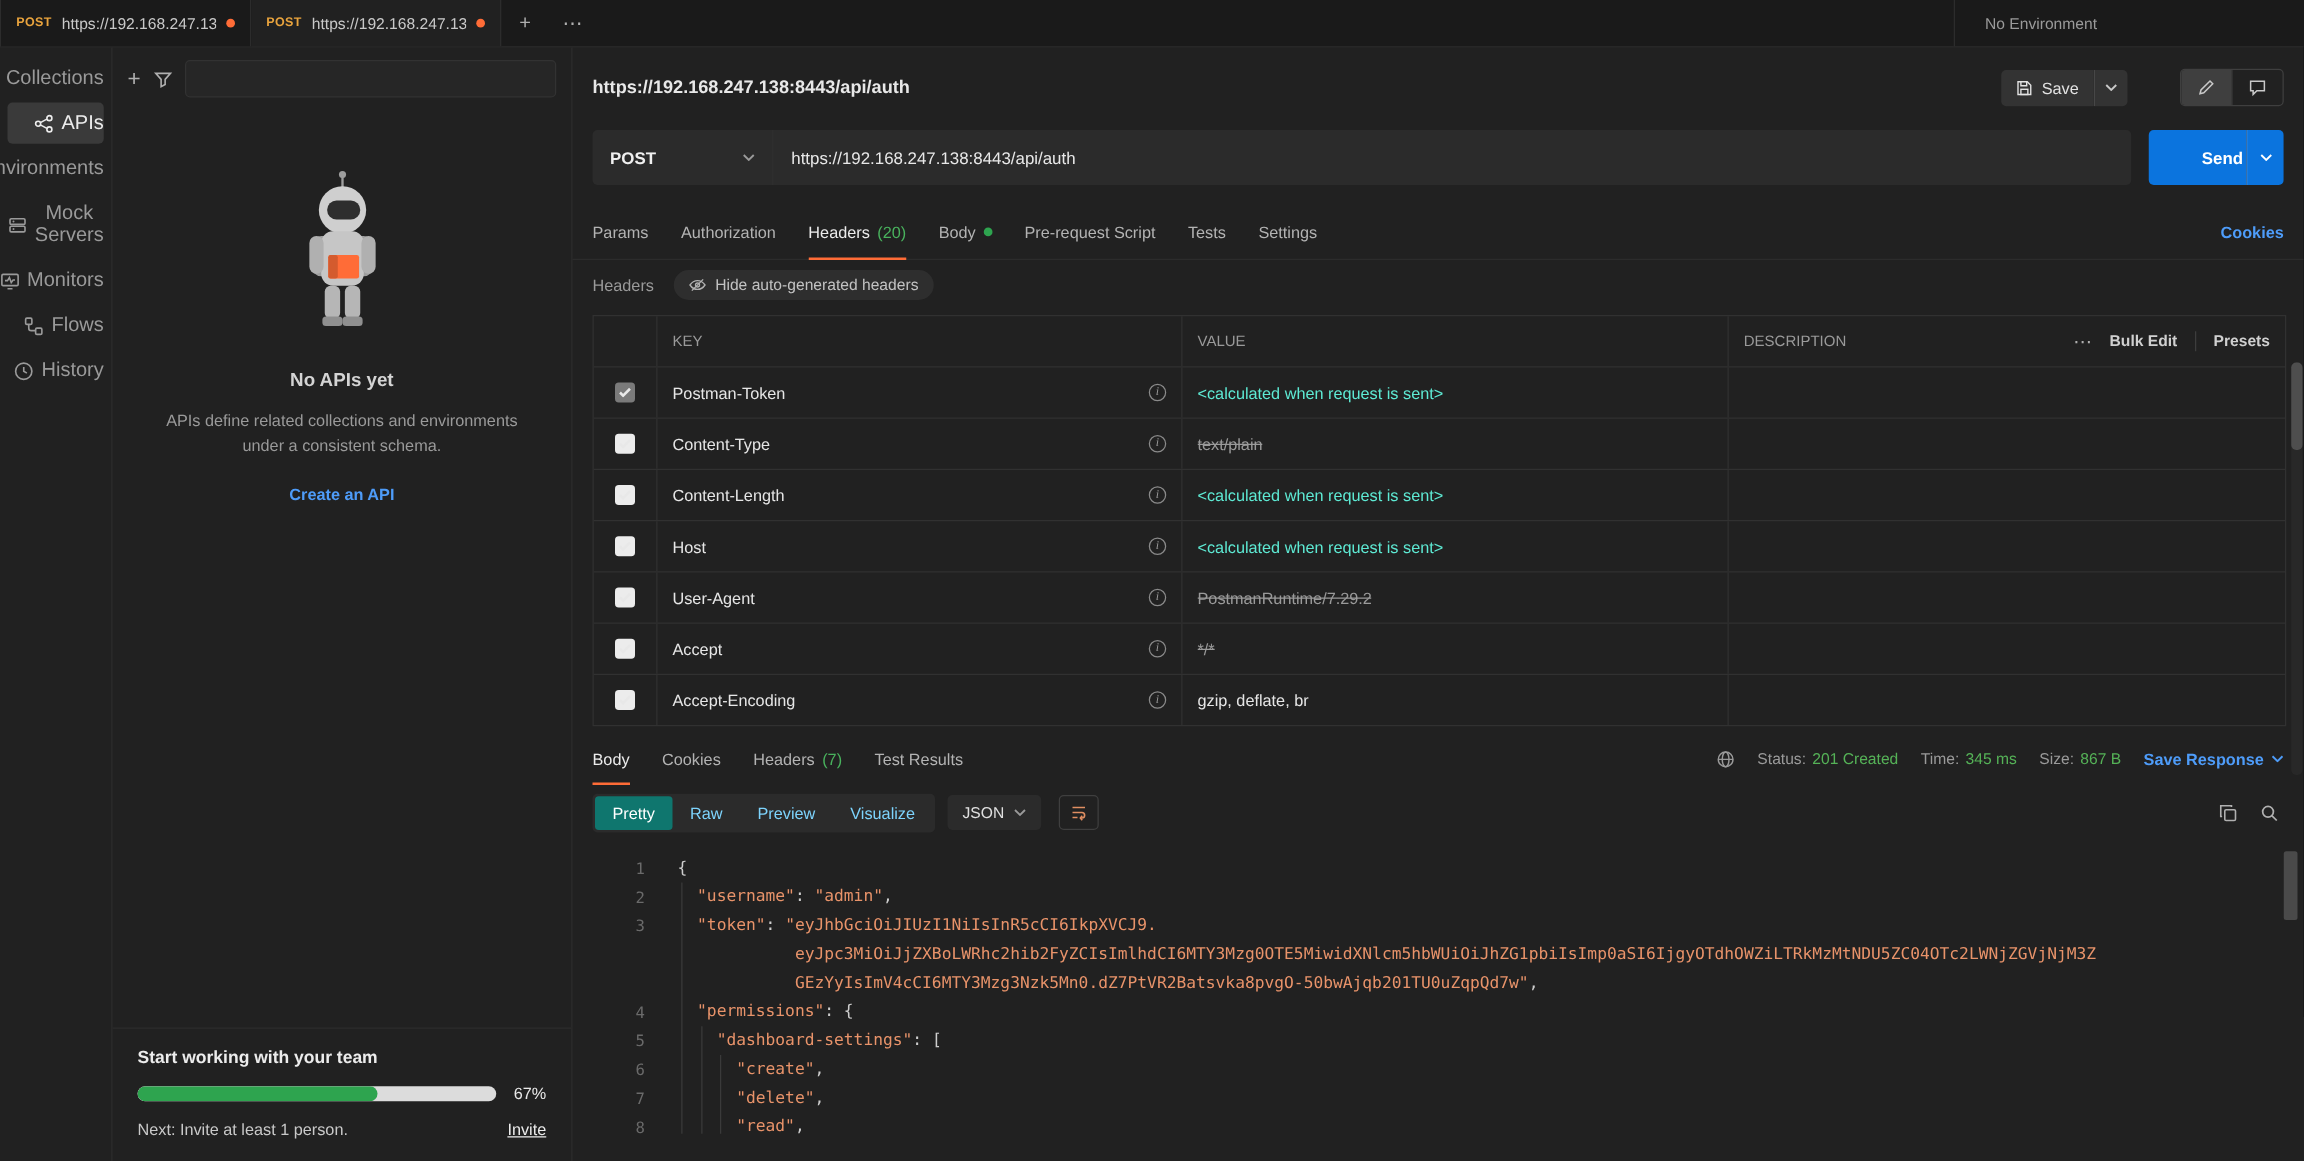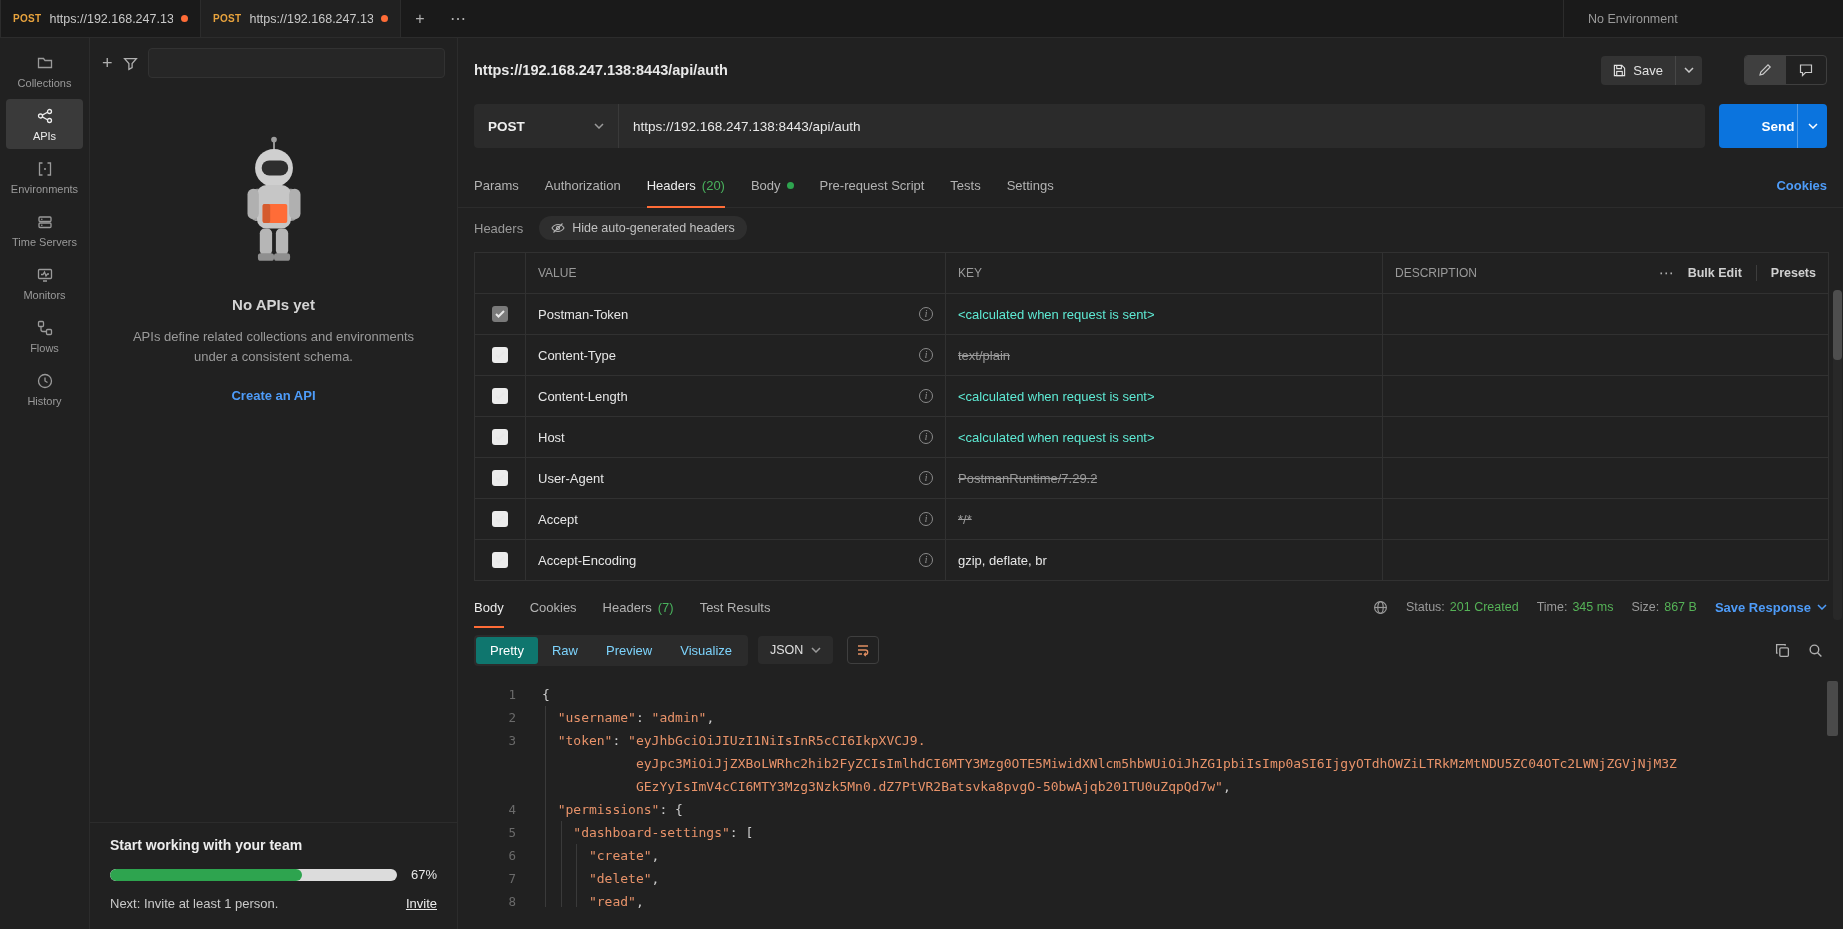--- a/index.html
+++ b/index.html
@@ -25,21 +25,21 @@
   .tab-url { font-size:12.5px; color:#c9c9c9; white-space:nowrap; overflow:hidden; flex:1; }
   .unsaved-dot { width:7px; height:7px; border-radius:50%; background:#ff6c37; flex:none; }
   .tab-tool { width:38px; display:flex; align-items:center; justify-content:center; color:#b0b0b0; font-size:16px; cursor:pointer; }
   .tb-right { margin-left:auto; width:280px; border-left:1px solid #2c2c2c; display:flex; align-items:center; padding:0 24px; color:#9a9a9a; font-size:12.5px; }
 
   
   .body { flex:1; display:flex; min-height:0; }
 
   
   .iconstrip { width:90px; flex:none; border-right:1px solid #2c2c2c; padding-top:8px; display:flex; flex-direction:column; gap:3px; }
-  .nav-item { display:flex; flex-direction:column; align-items:center; gap:5px; padding:8px 0 7px; margin:0 6px; border-radius:4px; color:#9a9a9a; font-size:11px; cursor:pointer; text-align:center;justify-content:flex-end; }
+  .nav-item { display:flex; align-items:center; gap:5px; padding:8px 0 7px; margin:0 6px; border-radius:4px; color:#9a9a9a; font-size:16px; cursor:pointer; text-align:center;justify-content:flex-end; }
   .nav-item.active { background:#3a3a3a; color:#ececec; }
   .nav-item.active svg { stroke:#ececec; }
   .nav-item svg { stroke:#9a9a9a; fill:none; stroke-width:1.3; }
 
   
   .sidebar { width:368px; flex:none; border-right:1px solid #2c2c2c; display:flex; flex-direction:column; }
   .sb-head { display:flex; align-items:center; gap:10px; padding:10px 12px 8px; }
   .sb-plus { font-size:18px; color:#b0b0b0; cursor:pointer; line-height:1; }
   .sb-filter { color:#b0b0b0; cursor:pointer; }
   .sb-search { flex:1; height:30px; background:#262626; border:1px solid #323232; border-radius:4px; color:#e8e8e8; font-family:inherit; font-size:12.5px; padding:0 10px; }
@@ -207,21 +207,21 @@
       </div>
       <div class="nav-item">
         <span>
             <svg width="18" height="18" viewBox="0 0 18 18">
               <rect x="3" y="4" width="12" height="4.5" rx="1"></rect>
               <rect x="3" y="10" width="12" height="4.5" rx="1"></rect>
               <circle cx="5.8" cy="6.2" r=".8" fill="#9a9a9a" stroke="none"></circle>
               <circle cx="5.8" cy="12.2" r=".8" fill="#9a9a9a" stroke="none"></circle>
             </svg>
           </span>
-        <span>Time Servers</span>
+        <span>Mock Servers</span>
       </div>
       <div class="nav-item">
         <span>
             <svg width="18" height="18" viewBox="0 0 18 18">
               <rect x="2.5" y="3.5" width="13" height="9" rx="1"></rect>
               <path d="M5 8.5h2L8.5 6l1.5 4 1.5-2H13M7 15h4"></path>
             </svg>
           </span>
         <span>Monitors</span>
       </div>
@@ -388,22 +388,22 @@
                 <line x1="2.5" y1="11.5" x2="11.5" y2="2.5"></line>
               </svg>
             </span>
           <span>Hide auto-generated headers</span>
         </span>
       </div>
 
       <div class="htable">
         <div class="th">
           <div class="cell cbcell"></div>
+          <div class="cell">KEY</div>
           <div class="cell">VALUE</div>
-          <div class="cell">KEY</div>
           <div class="cell desc-head">
             <span>DESCRIPTION</span>
             <span class="tools">
               <span class="more-h">⋯</span>
               <button class="tool-btn">Bulk Edit</button>
               <span class="tool-div"></span>
               <button class="tool-btn">Presets</button>
             </span>
           </div>
         </div>

